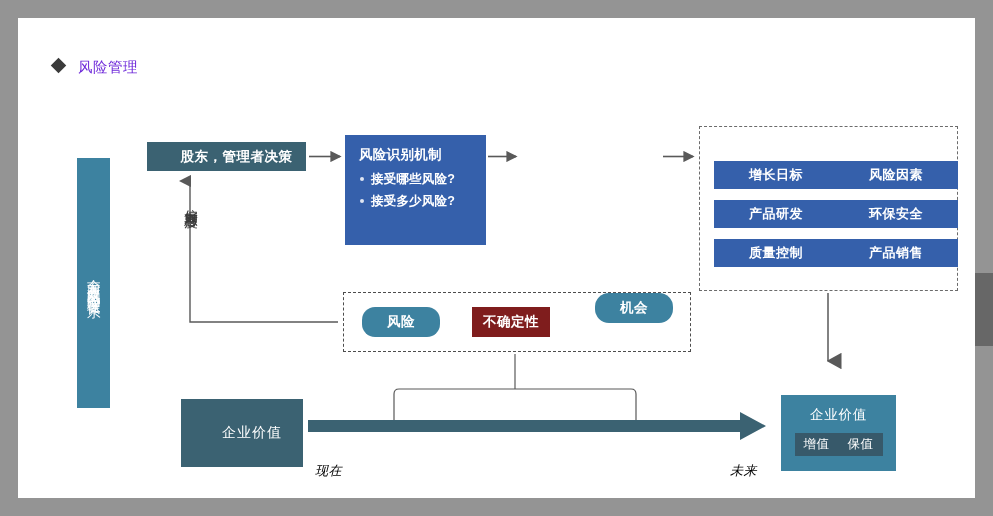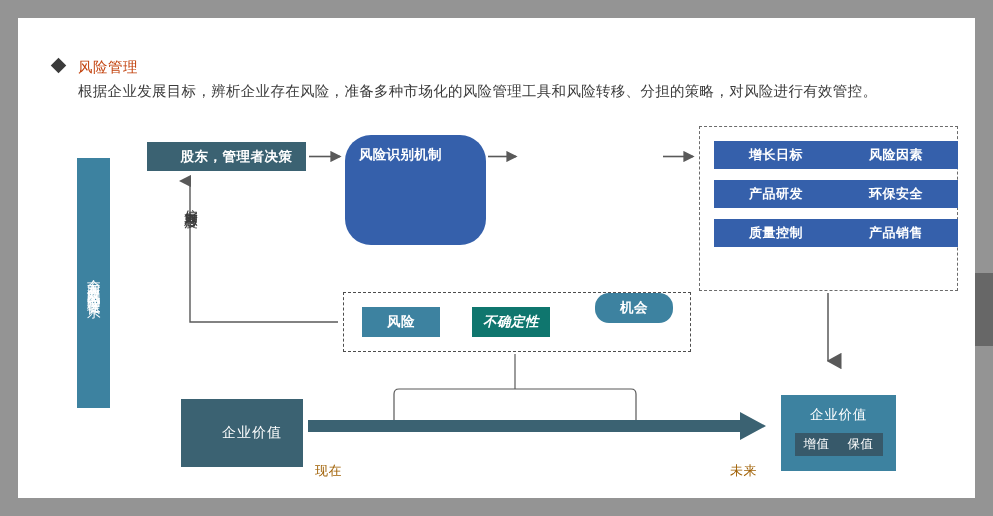--- a/index.html
+++ b/index.html
@@ -24,21 +24,21 @@
   }
 
   
   .hdr-bullet{
     position:absolute;left:35px;top:42px;
     width:11px;height:11px;background:#3b3b3b;
     transform:rotate(45deg);
   }
   .hdr-title{
     position:absolute;left:60px;top:40px;
-    font-size:14.5px;color:#c2410c;letter-spacing:.5px;
+    font-size:14.5px;color:#6d28d9;letter-spacing:.5px;
   }
   .hdr-desc{
     position:absolute;left:60px;top:64px;
     font-size:14.5px;color:#3b3b3b;letter-spacing:.3px;white-space:nowrap;
   }
 
   
   #sidebar{
     position:absolute;left:59px;top:140px;
     width:33px;height:250px;
@@ -50,51 +50,51 @@
   #sidebar .vtxt{
     writing-mode:vertical-rl;text-orientation:upright;
     letter-spacing:2.5px;line-height:1;
   }
 
   
   .box{position:absolute;box-sizing:border-box;color:#fff;}
   .slate{background:#3b6272;padding-left:20px;}
   .blue{background:#3560ab;}
   .teal{background:#3d82a0;}
-  .darkslate{background:#0f766e;font-style:italic;}
+  .darkslate{background:#7f1d1d;}
 
   #box-decision{
     left:129px;top:124px;width:159px;height:29px;
     display:flex;align-items:center;justify-content:center;
     font-size:13.5px;font-weight:bold;letter-spacing:.5px;
   }
 
   .proc{padding:11px 12px 0 12px;}
-  #box-identify{left:327px;top:117px;width:141px;height:110px;border-radius:26px;}
+  #box-identify{left:327px;top:117px;width:141px;height:110px;}
   #box-control{left:503px;top:117px;width:139px;height:110px;}
   .proc .ptitle{font-size:13.5px;font-weight:bold;margin:0 0 7px 2px;letter-spacing:.3px;}
   .proc ul{margin:0;padding:0 0 0 14px;list-style:none;}
   .proc li{
     font-size:12.5px;font-weight:bold;line-height:1.32;
     margin-bottom:5px;position:relative;letter-spacing:.2px;
   }
   .proc li::before{
     content:"";position:absolute;left:-11px;top:6px;
     width:4px;height:4px;border-radius:50%;background:#dfe6f2;
   }
 
   
   #grid-dash{
     position:absolute;left:681px;top:108px;width:259px;height:165px;
     border:1.4px dashed #6b6b6b;box-sizing:border-box;
   }
   .gitem{
     position:absolute;width:124px;height:28px;
     display:flex;align-items:center;justify-content:center;
-    font-size:13px;font-weight:bold;letter-spacing:.5px;
+    font-size:13px;font-weight:bold;letter-spacing:.5px;margin-top:20px;
   }
 
   
   #mid-dash{
     position:absolute;left:325px;top:274px;width:348px;height:60px;
     border:1.6px dashed #4d4d4d;box-sizing:border-box;
   }
   .mitem{
     position:absolute;width:78px;height:30px;
     display:flex;align-items:center;justify-content:center;
@@ -116,21 +116,21 @@
   }
   #box-value-future .vsubs{
     display:flex;justify-content:center;margin-top:9px;
   }
   #box-value-future .vsub{
     background:#37596a;font-size:12.5px;
     padding:3px 9px;letter-spacing:.5px;
   }
 
   .axis-lbl{
-    position:absolute;font-size:13px;color:#a16207;letter-spacing:.5px;
+    position:absolute;font-size:13px;color:#000000;letter-spacing:.5px;font-style:italic;
   }
   #lbl-now{left:297px;top:444px;}
   #lbl-future{left:712px;top:444px;}
 
   
   #wires{position:absolute;left:0;top:0;width:957px;height:480px;pointer-events:none;}
 
   
   #lbl-pref{
     position:absolute;left:166px;top:175px;
@@ -141,21 +141,20 @@
     letter-spacing:1px;line-height:1;
   }
 </style>
 </head>
 <body>
 
 <div id="frame">
 
   <div class="hdr-bullet"></div>
   <div class="hdr-title">风险管理</div>
-  <div class="hdr-desc">根据企业发展目标，辨析企业存在风险，准备多种市场化的风险管理工具和风险转移、分担的策略，对风险进行有效管控。</div>
 
   <div id="sidebar">
     <span class="vtxt">全面有效的风险管理体系</span>
   </div>
 
   <svg id="wires">
     <defs>
       <marker id="ah" markerWidth="7" markerHeight="7" refX="6" refY="3.5" orient="auto">
         <path d="M0,0 L7,3.5 L0,7 z" fill="#595959"></path>
       </marker>
@@ -187,34 +186,38 @@
   <div id="lbl-pref">
     <span class="vtxt">偏好与容忍度</span>
   </div>
 
   <div class="box slate" id="box-decision">
     <span>股东，管理者决策</span>
   </div>
 
   <div class="box blue proc" id="box-identify">
     <div class="ptitle">风险识别机制</div>
+    <ul>
+      <li>接受哪些风险?</li>
+      <li>接受多少风险?</li>
+    </ul>
   </div>
 
 
   <div id="grid-dash">
     <div class="box blue gitem" style="left:14px;top:14px;">增长日标</div>
     <div class="box blue gitem" style="left:134px;top:14px;">风险因素</div>
     <div class="box blue gitem" style="left:134px;top:53px;">环保安全</div>
     <div class="box blue gitem" style="left:14px;top:53px;">产品研发</div>
     <div class="box blue gitem" style="left:14px;top:92px;">质量控制</div>
     <div class="box blue gitem" style="left:134px;top:92px;">产品销售</div>
   </div>
 
   <div id="mid-dash">
-    <div class="box teal mitem" style="left:18px;top:14px;">风险</div>
+    <div class="box teal mitem" style="left:18px;top:14px;border-radius:13px;">风险</div>
     <div class="box darkslate mitem" style="left:128px;top:14px;">不确定性</div>
     <div class="box teal mitem" style="left:251px;top:0;border-radius:14px;">机会</div>
   </div>
 
   <div class="box slate" id="box-value-now">
     <span>企业价值</span>
   </div>
 
   <div class="box teal" id="box-value-future">
     <div class="vtitle">企业价值</div>

